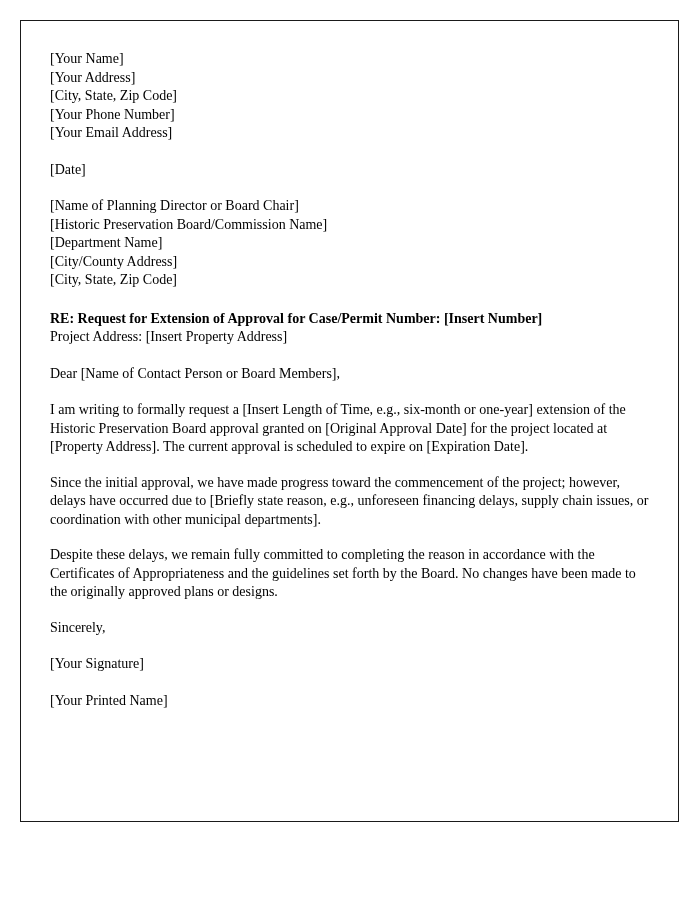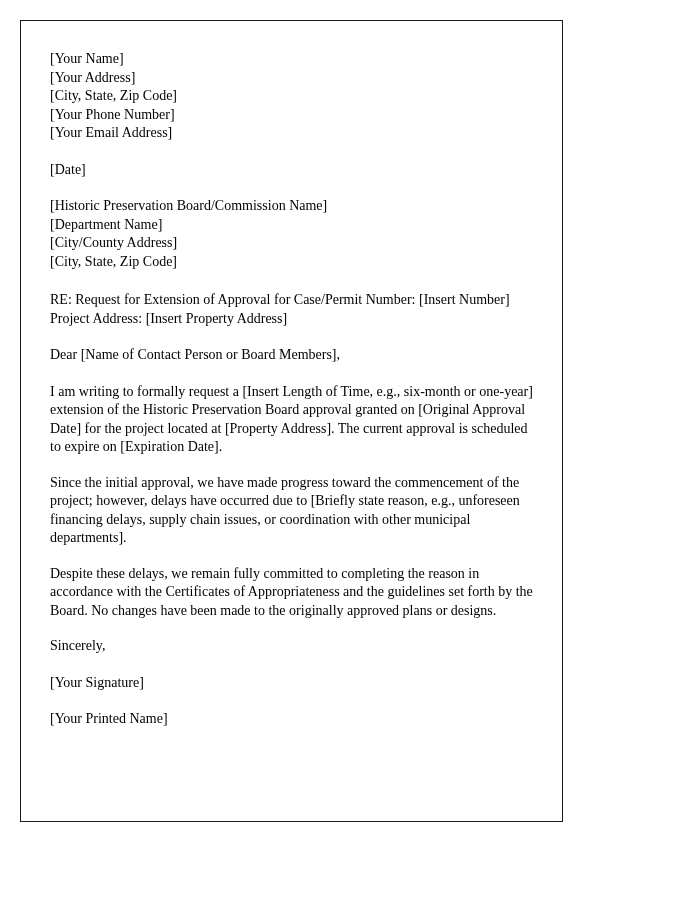--- a/index.html
+++ b/index.html
@@ -8,21 +8,21 @@
     background: #ffffff;
     width: 700px;
     height: 900px;
     font-family: "Liberation Serif", "DejaVu Serif", serif;
     color: #000000;
   }
   .page {
     position: absolute;
     left: 20px;
     top: 20px;
-    width: 543px;
+    width: 659px;
     height: 802px;
     border-left: 1px solid #1a1a1a;
     border-right: 1px solid #1a1a1a;
     border-top: 1px solid #1a1a1a;
     border-bottom: 1px solid #1a1a1a;
     box-sizing: border-box;
     background: #ffffff;
     overflow: hidden;
   }
   .content {
@@ -34,21 +34,21 @@
     margin: 0 0 18px 0;
   }
   .line {
     white-space: pre-wrap;
   }
   .para {
     margin: 0 0 17px 0;
     font-family: Liberation Serif, serif;
   }
   .subject {
-    font-weight: normal;
+    font-weight: bold;
     margin-top: 20px;
   }
 </style>
 </head>
 <body>
 
 <div class="page">
   <div class="content">
 
     <div class="block">
@@ -57,20 +57,21 @@
       <div class="line">[City, State, Zip Code]</div>
       <div class="line">[Your Phone Number]</div>
       <div class="line">[Your Email Address]</div>
     </div>
 
     <div class="block">
       <div class="line">[Date]</div>
     </div>
 
     <div class="block">
+      <div class="line">[Name of Planning Director or Board Chair]</div>
       <div class="line">[Historic Preservation Board/Commission Name]</div>
       <div class="line">[Department Name]</div>
       <div class="line">[City/County Address]</div>
       <div class="line">[City, State, Zip Code]</div>
     </div>
 
     <div class="block">
       <div class="line subject">RE: Request for Extension of Approval for Case/Permit Number: [Insert Number]</div>
       <div class="line">Project Address: [Insert Property Address]</div>
     </div>

